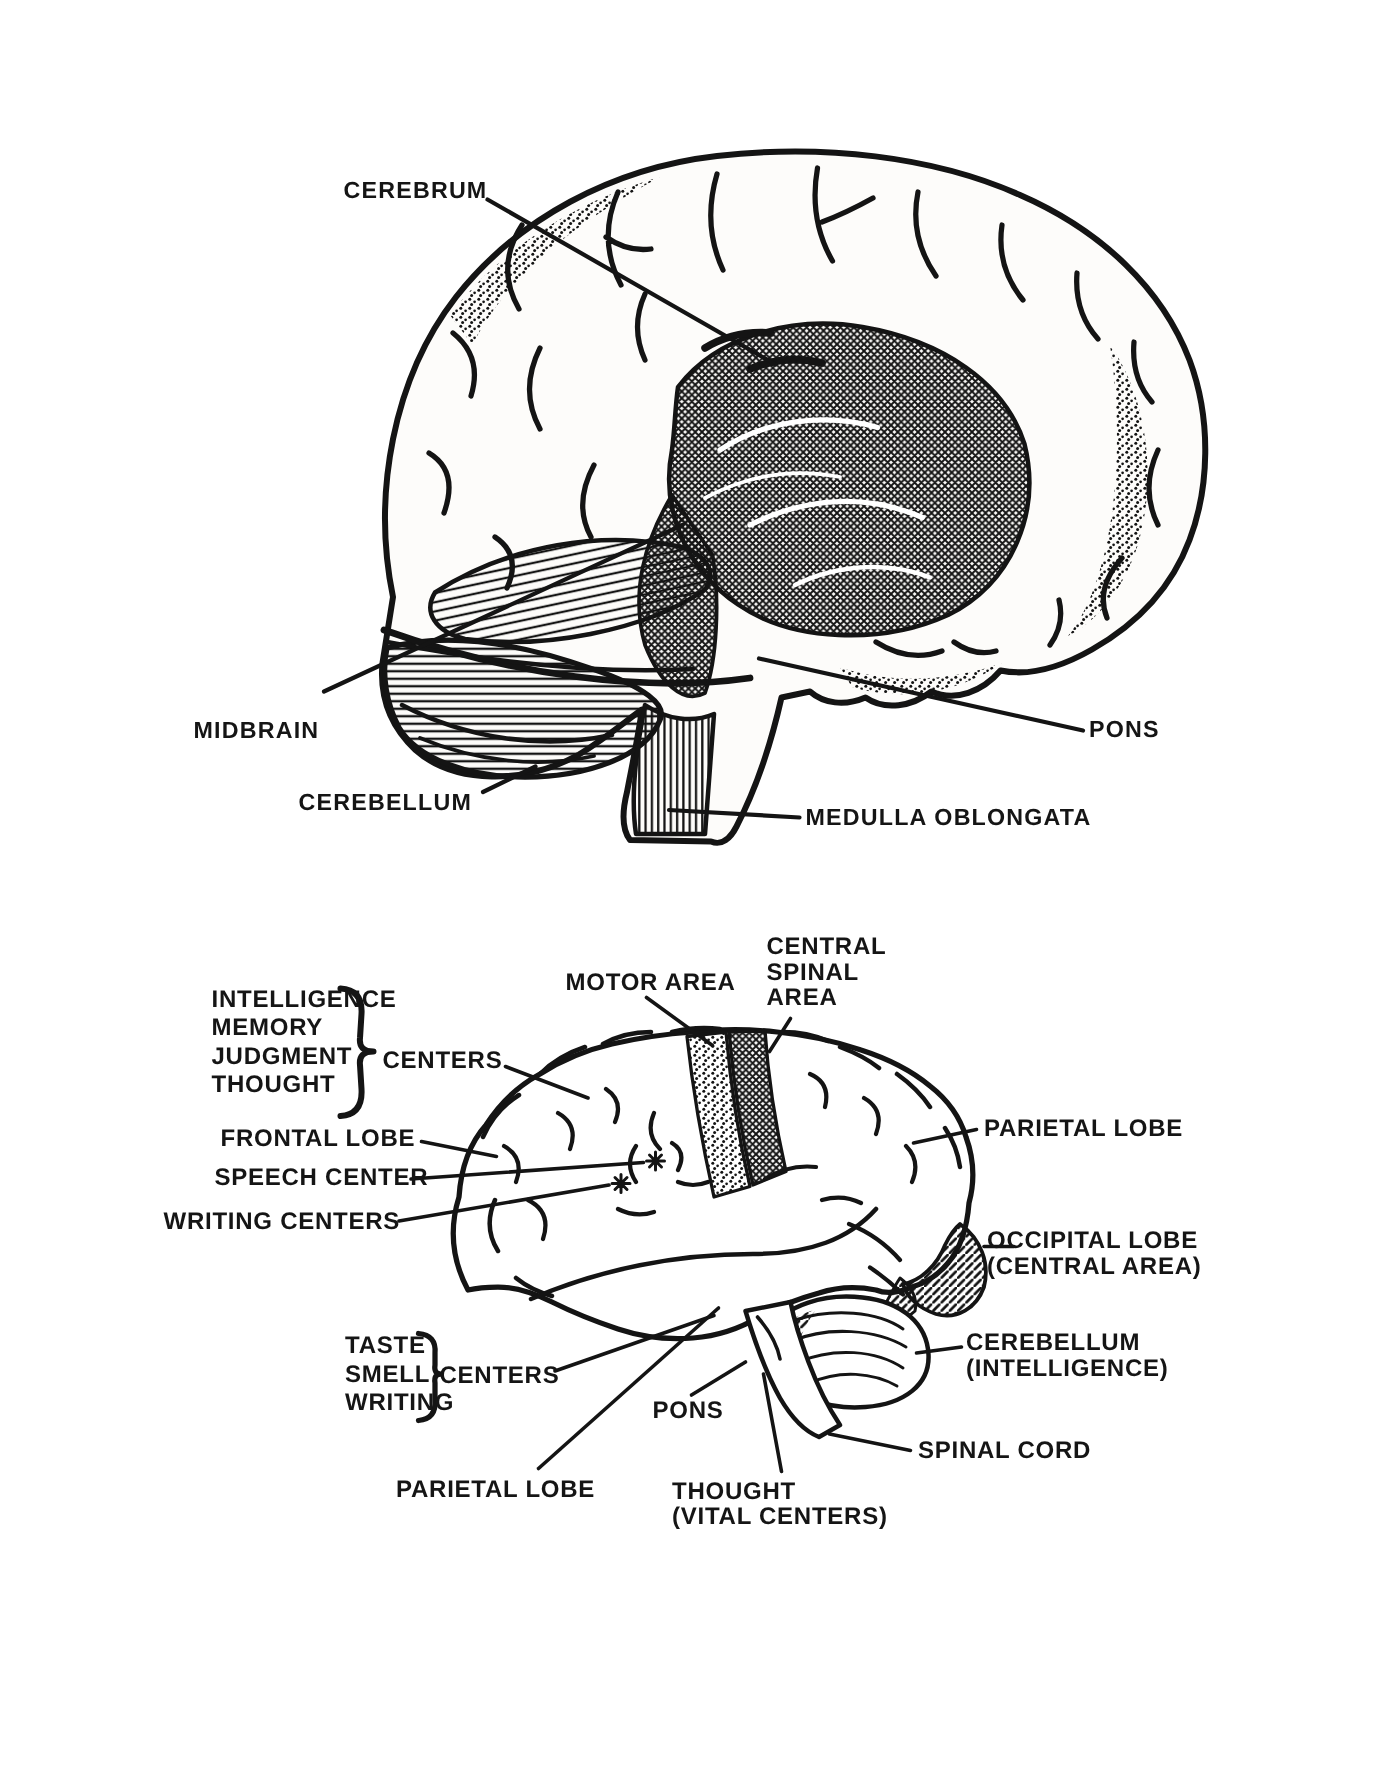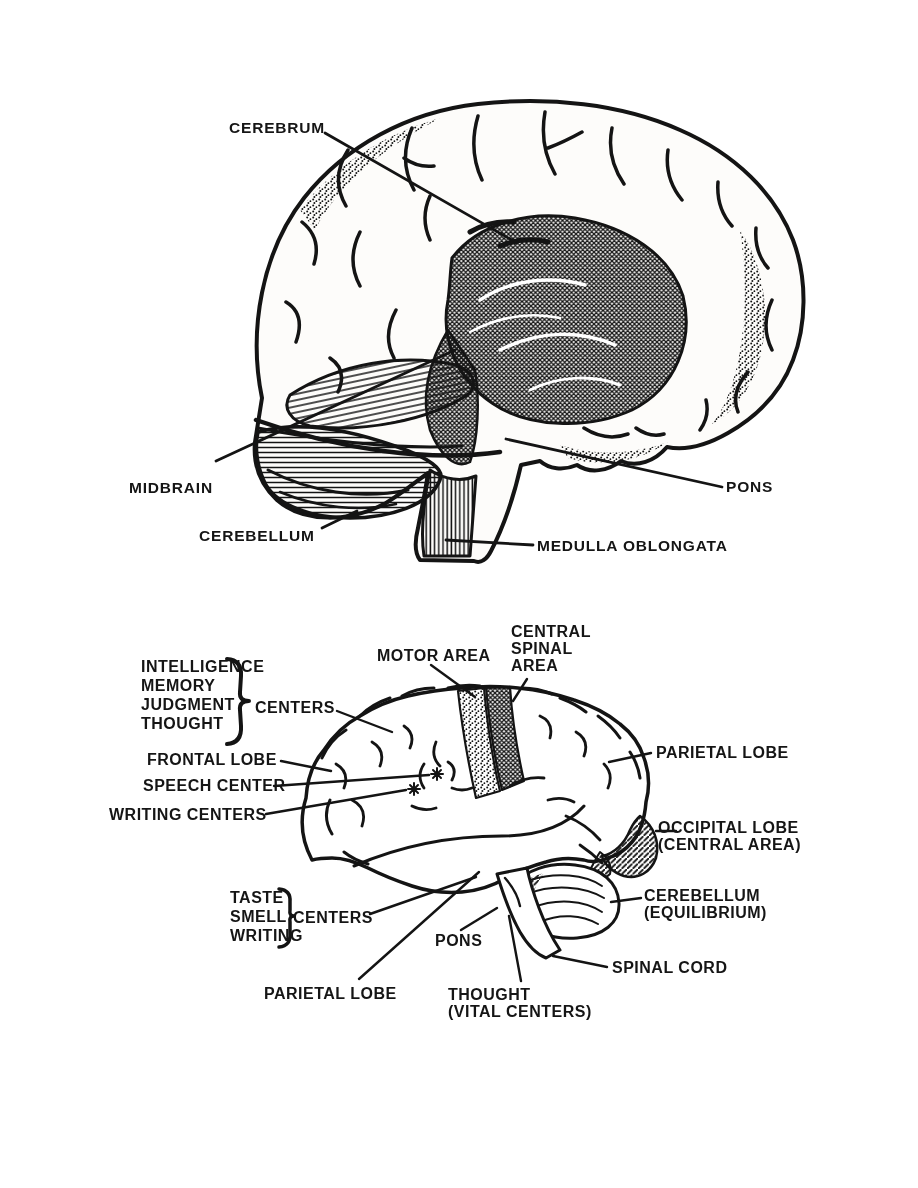--- a/index.html
+++ b/index.html
@@ -224,21 +224,21 @@
     <div>SPINAL</div>
     <div>AREA</div>
   </div>
   <div class="lbl lbl-sm" style="left:656px;top:744px">PARIETAL LOBE</div>
   <div class="lbl lbl-sm stack-tight" style="left:658px;top:819px">
     <div>OCCIPITAL LOBE</div>
     <div>(CENTRAL AREA)</div>
   </div>
   <div class="lbl lbl-sm stack-tight" style="left:644px;top:887px">
     <div>CEREBELLUM</div>
-    <div>(EQUILIBRIUM)</div>
+    <div>(INTELLIGENCE)</div>
   </div>
   <div class="lbl lbl-sm stack" style="left:202px;top:888px">
     <div>TASTE</div>
     <div>SMELL</div>
     <div>WRITING</div>
   </div>
   <div class="lbl lbl-sm" style="left:293px;top:909px">CENTERS</div>
   <div class="lbl lbl-sm" style="left:435px;top:932px">PONS</div>
   <div class="lbl lbl-sm" style="left:264px;top:985px">PARIETAL LOBE</div>
   <div class="lbl lbl-sm stack-tight" style="left:448px;top:986px">

